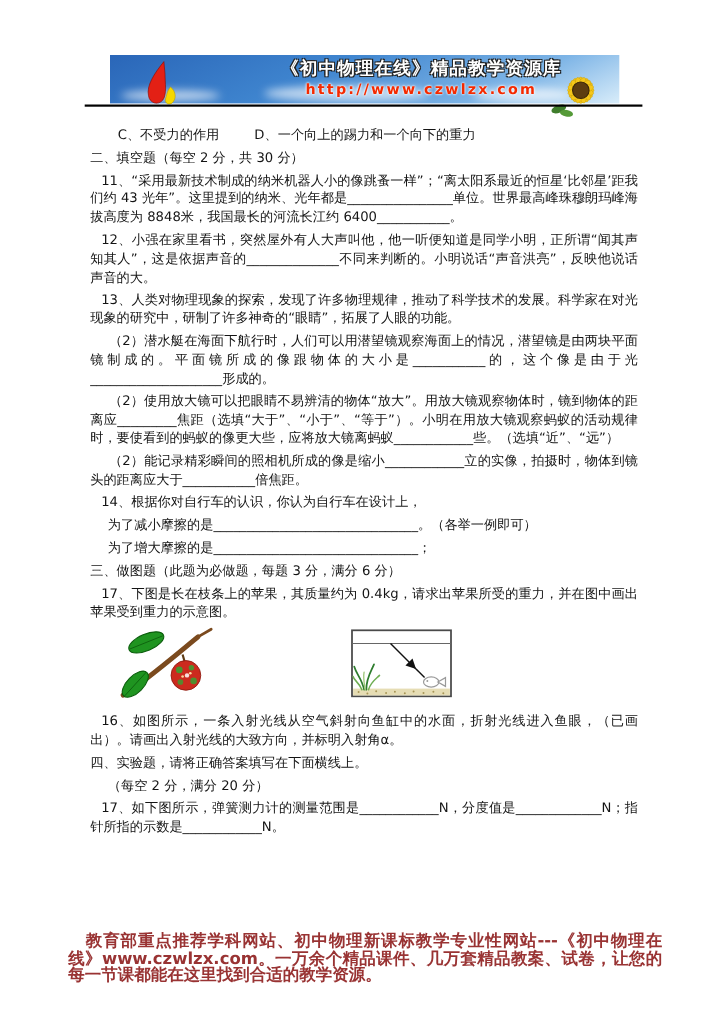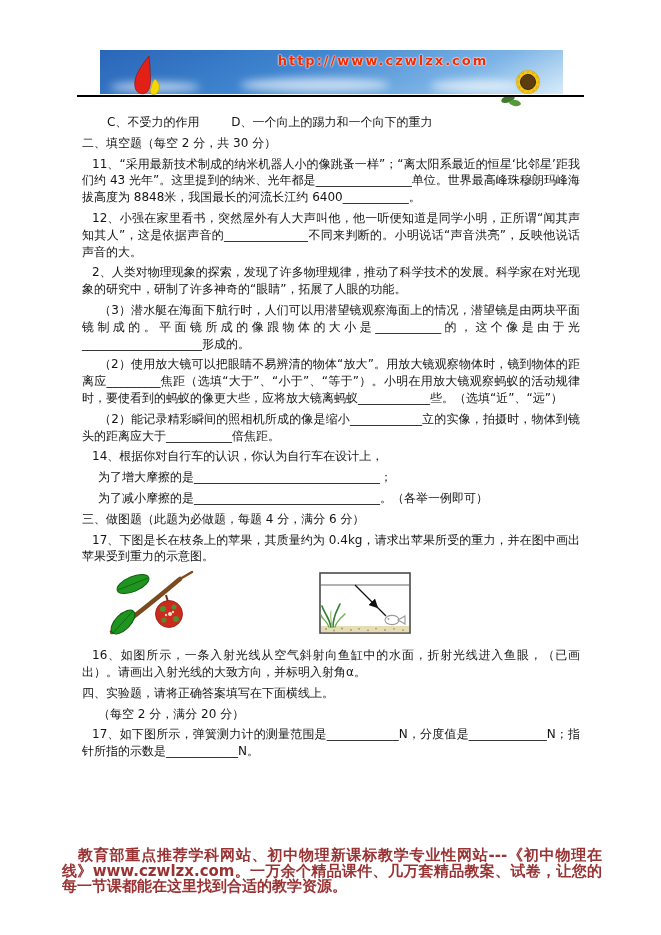--- a/index.html
+++ b/index.html
@@ -47,20 +47,21 @@
     <div class="cloud c1"></div>
     <div class="cloud c2"></div>
     <div class="cloud c3"></div>
 
     <svg class="logo" width="42" height="42" viewBox="0 0 42 42">
       <path d="M23,1 C14,12 7,23 9,32 C10,39 18,41 22,36 C26,31 24,20 24,12 Z" fill="#e32015" stroke="#8a0e08" stroke-width="0.6"></path>
       <path d="M29,24 C34,28 35,35 30,39 C26,41 23,38 25,33 C26,29 27,26 29,24 Z" fill="#f5d800" stroke="#b89a00" stroke-width="0.5"></path>
     </svg>
 
     <div class="banner-text">
+      <div class="banner-title">《初中物理在线》精品教学资源库</div>
       <div class="banner-url">http://www.czwlzx.com</div>
     </div>
 
     <svg class="sunflower" width="52" height="50" viewBox="0 0 52 50">
       <g transform="translate(27,25)">
         <g fill="#f5c71a" stroke="#c79a00" stroke-width="0.4">
           <ellipse rx="12" ry="4" transform="rotate(0)"></ellipse>
           <ellipse rx="12" ry="4" transform="rotate(30)"></ellipse>
           <ellipse rx="12" ry="4" transform="rotate(60)"></ellipse>
           <ellipse rx="12" ry="4" transform="rotate(90)"></ellipse>
@@ -85,28 +86,28 @@
   <div class="content">
 
     <p class="opt-row">
       <span>C、不受力的作用</span>
       <span class="optd">D、一个向上的踢力和一个向下的重力</span>
     </p>
 
     <p class="sec">二、填空题（每空 2 分，共 30 分）</p>
     <p class="i1">11、“采用最新技术制成的纳米机器人小的像跳蚤一样”；“离太阳系最近的恒星‘比邻星’距我们约 43 光年”。这里提到的纳米、光年都是________________单位。世界最高峰珠穆朗玛峰海拔高度为 8848米，我国最长的河流长江约 6400___________。</p>
     <p class="i1">12、小强在家里看书，突然屋外有人大声叫他，他一听便知道是同学小明，正所谓“闻其声知其人”，这是依据声音的______________不同来判断的。小明说话“声音洪亮”，反映他说话声音的大。</p>
-    <p class="i1">2、人类对物理现象的探索，发现了许多物理规律，推动了科学技术的发展。科学家在对光现象的研究中，研制了许多神奇的“眼睛”，拓展了人眼的功能。</p>
-    <p class="i2">（3）潜水艇在海面下航行时，人们可以用潜望镜观察海面上的情况，潜望镜是由两块平面镜制成的。平面镜所成的像跟物体的大小是___________的，这个像是由于光____________________形成的。</p>
+    <p class="i1">13、人类对物理现象的探索，发现了许多物理规律，推动了科学技术的发展。科学家在对光现象的研究中，研制了许多神奇的“眼睛”，拓展了人眼的功能。</p>
+    <p class="i2">（2）潜水艇在海面下航行时，人们可以用潜望镜观察海面上的情况，潜望镜是由两块平面镜制成的。平面镜所成的像跟物体的大小是___________的，这个像是由于光____________________形成的。</p>
     <p class="i2">（2）使用放大镜可以把眼睛不易辨清的物体“放大”。用放大镜观察物体时，镜到物体的距离应_________焦距（选填“大于”、“小于”、“等于”）。小明在用放大镜观察蚂蚁的活动规律时，要使看到的蚂蚁的像更大些，应将放大镜离蚂蚁____________些。（选填“近”、“远”）</p>
     <p class="i2">（2）能记录精彩瞬间的照相机所成的像是缩小____________立的实像，拍摄时，物体到镜头的距离应大于___________倍焦距。</p>
     <p class="i1">14、根据你对自行车的认识，你认为自行车在设计上，</p>
+    <p class="pad2">为了减小摩擦的是_______________________________。（各举一例即可）</p>
     <p class="pad2">为了增大摩擦的是_______________________________；</p>
-    <p class="pad2">为了减小摩擦的是_______________________________。（各举一例即可）</p>
-    <p class="sec">三、做图题（此题为必做题，每题 4 分，满分 6 分）</p>
+    <p class="sec">三、做图题（此题为必做题，每题 3 分，满分 6 分）</p>
     <p class="i1">17、下图是长在枝条上的苹果，其质量约为 0.4kg，请求出苹果所受的重力，并在图中画出苹果受到重力的示意图。</p>
 
     <div class="figures">
 
       <svg class="fig-apple" width="92" height="72" viewBox="0 0 92 72">
         <path d="M6,63 C24,52 52,28 74,10" fill="none" stroke="#7b4a1e" stroke-width="4.5" stroke-linecap="round"></path>
         <path d="M74,10 L86,3" fill="none" stroke="#7b4a1e" stroke-width="2.5" stroke-linecap="round"></path>
         <ellipse cx="27" cy="15" rx="17" ry="7.5" fill="#1f9420" stroke="#0c5e0d" stroke-width="1" transform="rotate(-23 27 15)"></ellipse>
         <path d="M12,21 L42,9" stroke="#0c5e0d" stroke-width="0.8" fill="none"></path>
         <ellipse cx="17" cy="53" rx="15" ry="7.5" fill="#1f9420" stroke="#0c5e0d" stroke-width="1" transform="rotate(-45 17 53)"></ellipse>

